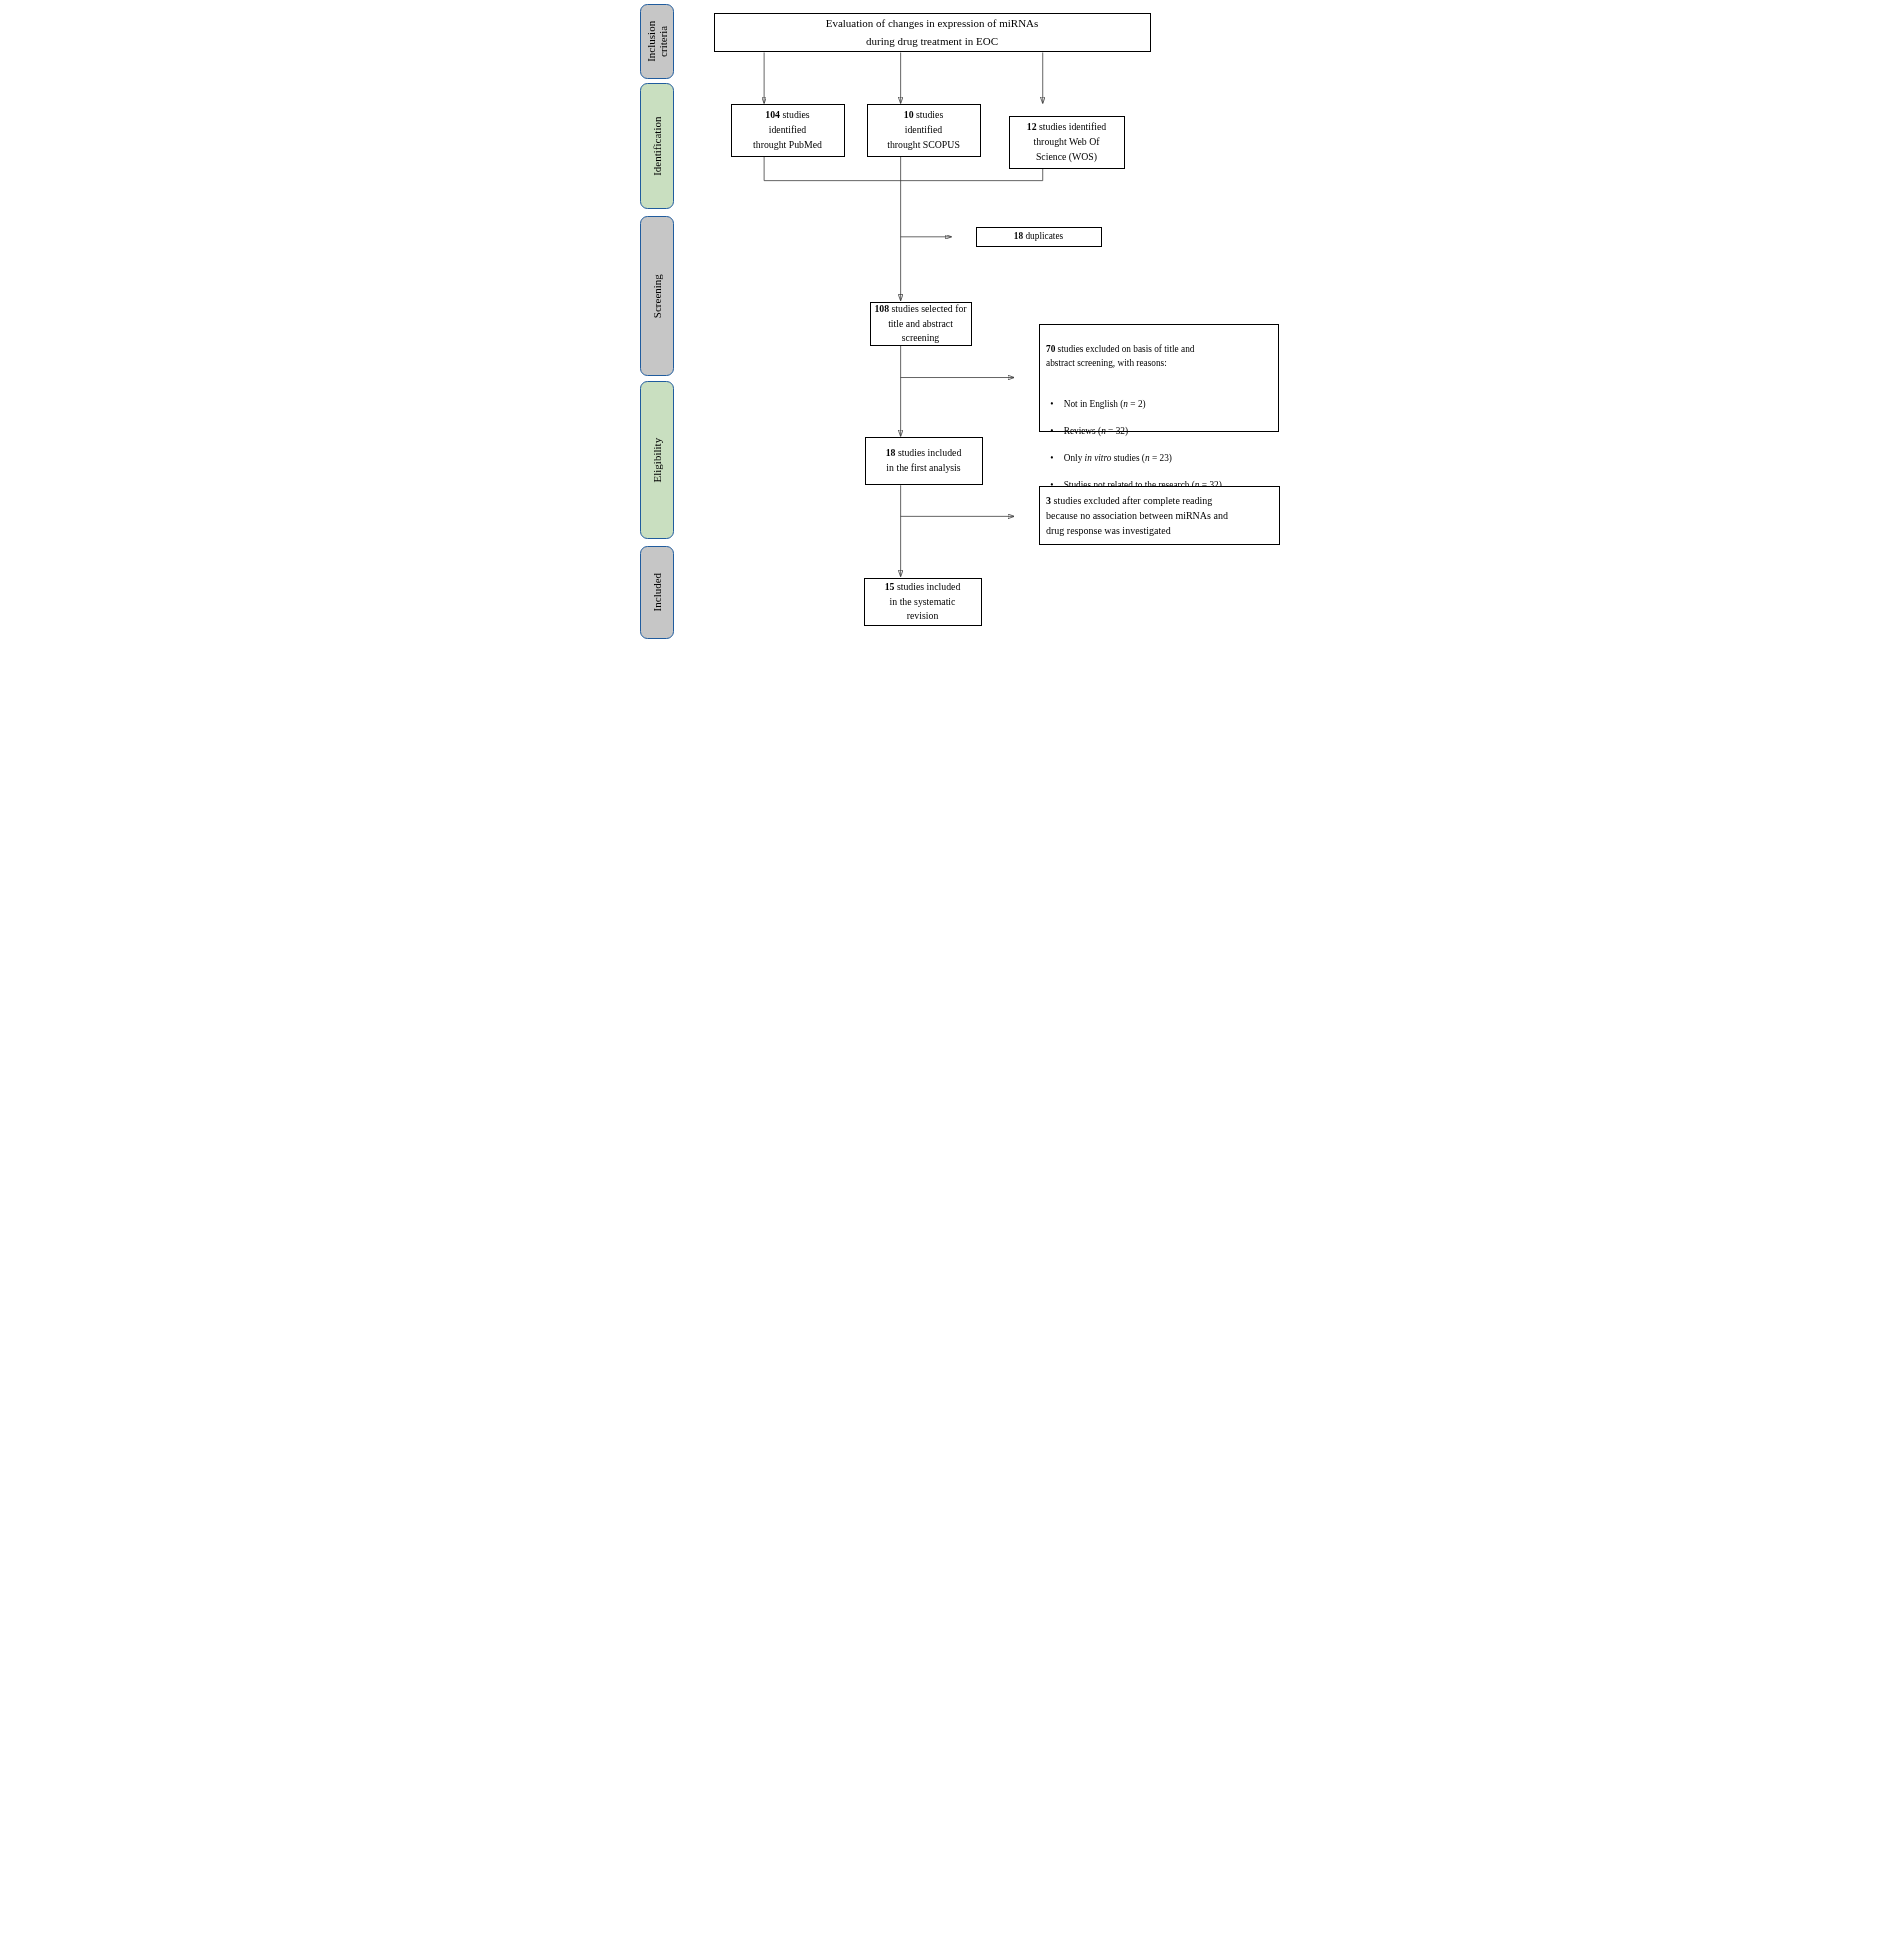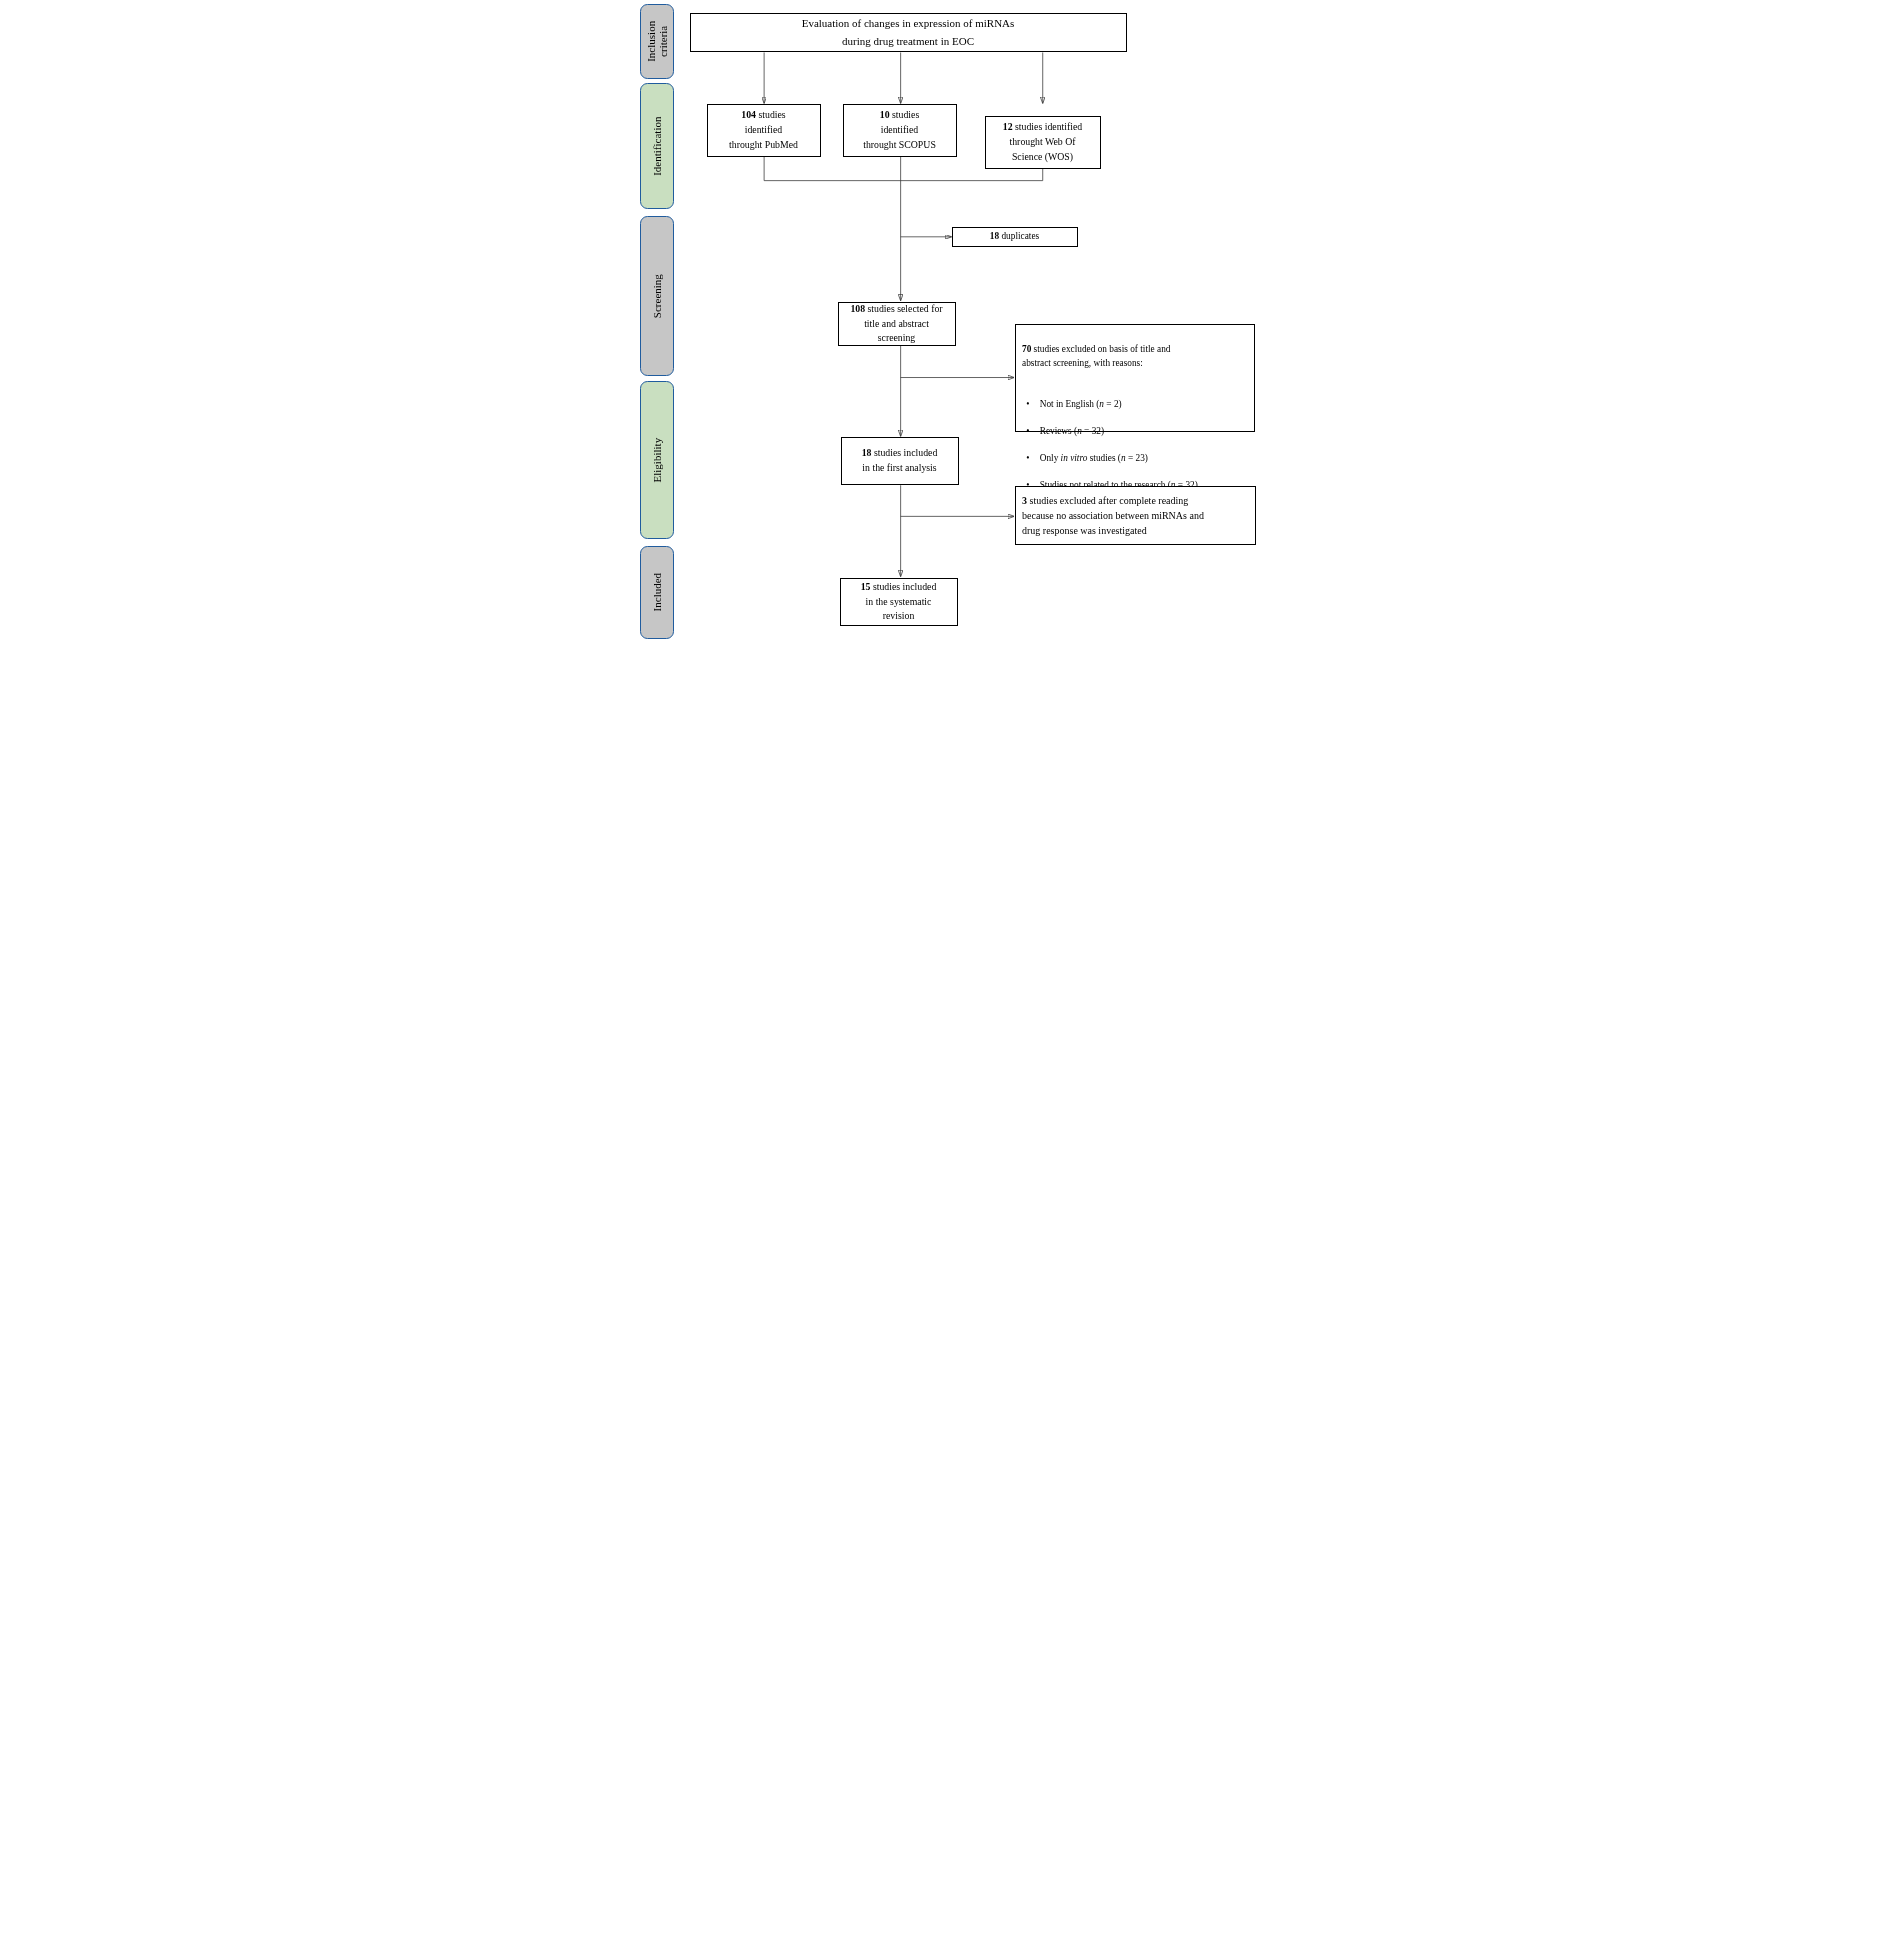--- a/index.html
+++ b/index.html
@@ -18,27 +18,27 @@
   .pill .lbl{transform:rotate(-90deg);white-space:pre-line;text-align:center;
              font-size:11px;line-height:1.12;flex:none;}
   .p1{top:3.7px;height:75px}   .p1 .lbl{width:70px}
   .p2{top:83px;height:126px} .p2 .lbl{width:121px}
   .p3{top:216px;height:160px} .p3 .lbl{width:153px}
   .p4{top:381px;height:158px} .p4 .lbl{width:153px}
   .p5{top:546px;height:93px}.p5 .lbl{width:88px}
   
   .box{position:absolute;background:#fff;border:1.4px solid var(--box-border);box-sizing:border-box;
        display:flex;align-items:center;justify-content:center;
-       text-align:center;white-space:pre-line;font-size:9.8px;line-height:1.5;}
+       text-align:center;white-space:pre-line;font-size:9.8px;line-height:1.5;margin-left:24px;}
   .b-title{left:58px;top:13px;width:437px;height:39px;font-size:11px;line-height:1.55;}
   .b-pubmed{left:75px;top:104px;width:114px;height:53px;}
   .b-scopus{left:211px;top:104px;width:114px;height:53px;}
   .b-wos{left:353px;top:116px;width:116px;height:53px;}
   .b-dup{left:320px;top:227px;width:126px;height:19.5px;font-size:9.3px;}
-  .b-sel{left:206px;top:302px;width:118px;height:44px;align-items:center;}
+  .b-sel{left:214px;top:302px;width:102px;height:44px;align-items:center;}
   .b-exc90{left:383px;top:324px;width:240px;height:108px;display:block;
            text-align:left;font-size:9.3px;line-height:1.45;padding:4.6px 5.6px 3.7px 6.5px;}
   .b-first{left:209px;top:437px;width:118px;height:48px;justify-content:center;}
   .b-exc3{left:383px;top:486px;width:241px;height:59px;justify-content:flex-start;
           text-align:left;font-size:10px;line-height:1.5;padding:0 5.6px 0 6.5px;}
   .b-inc{left:208px;top:578px;width:118px;height:48px;}
   .reasons{margin:0.9px 0 0;padding:0;list-style:none;}
   .reasons li{position:relative;padding-left:17.7px;}
   .reasons li::before{content:"\2022";position:absolute;left:4.2px;}
   svg.connectors{position:absolute;left:0;top:0;pointer-events:none;}

